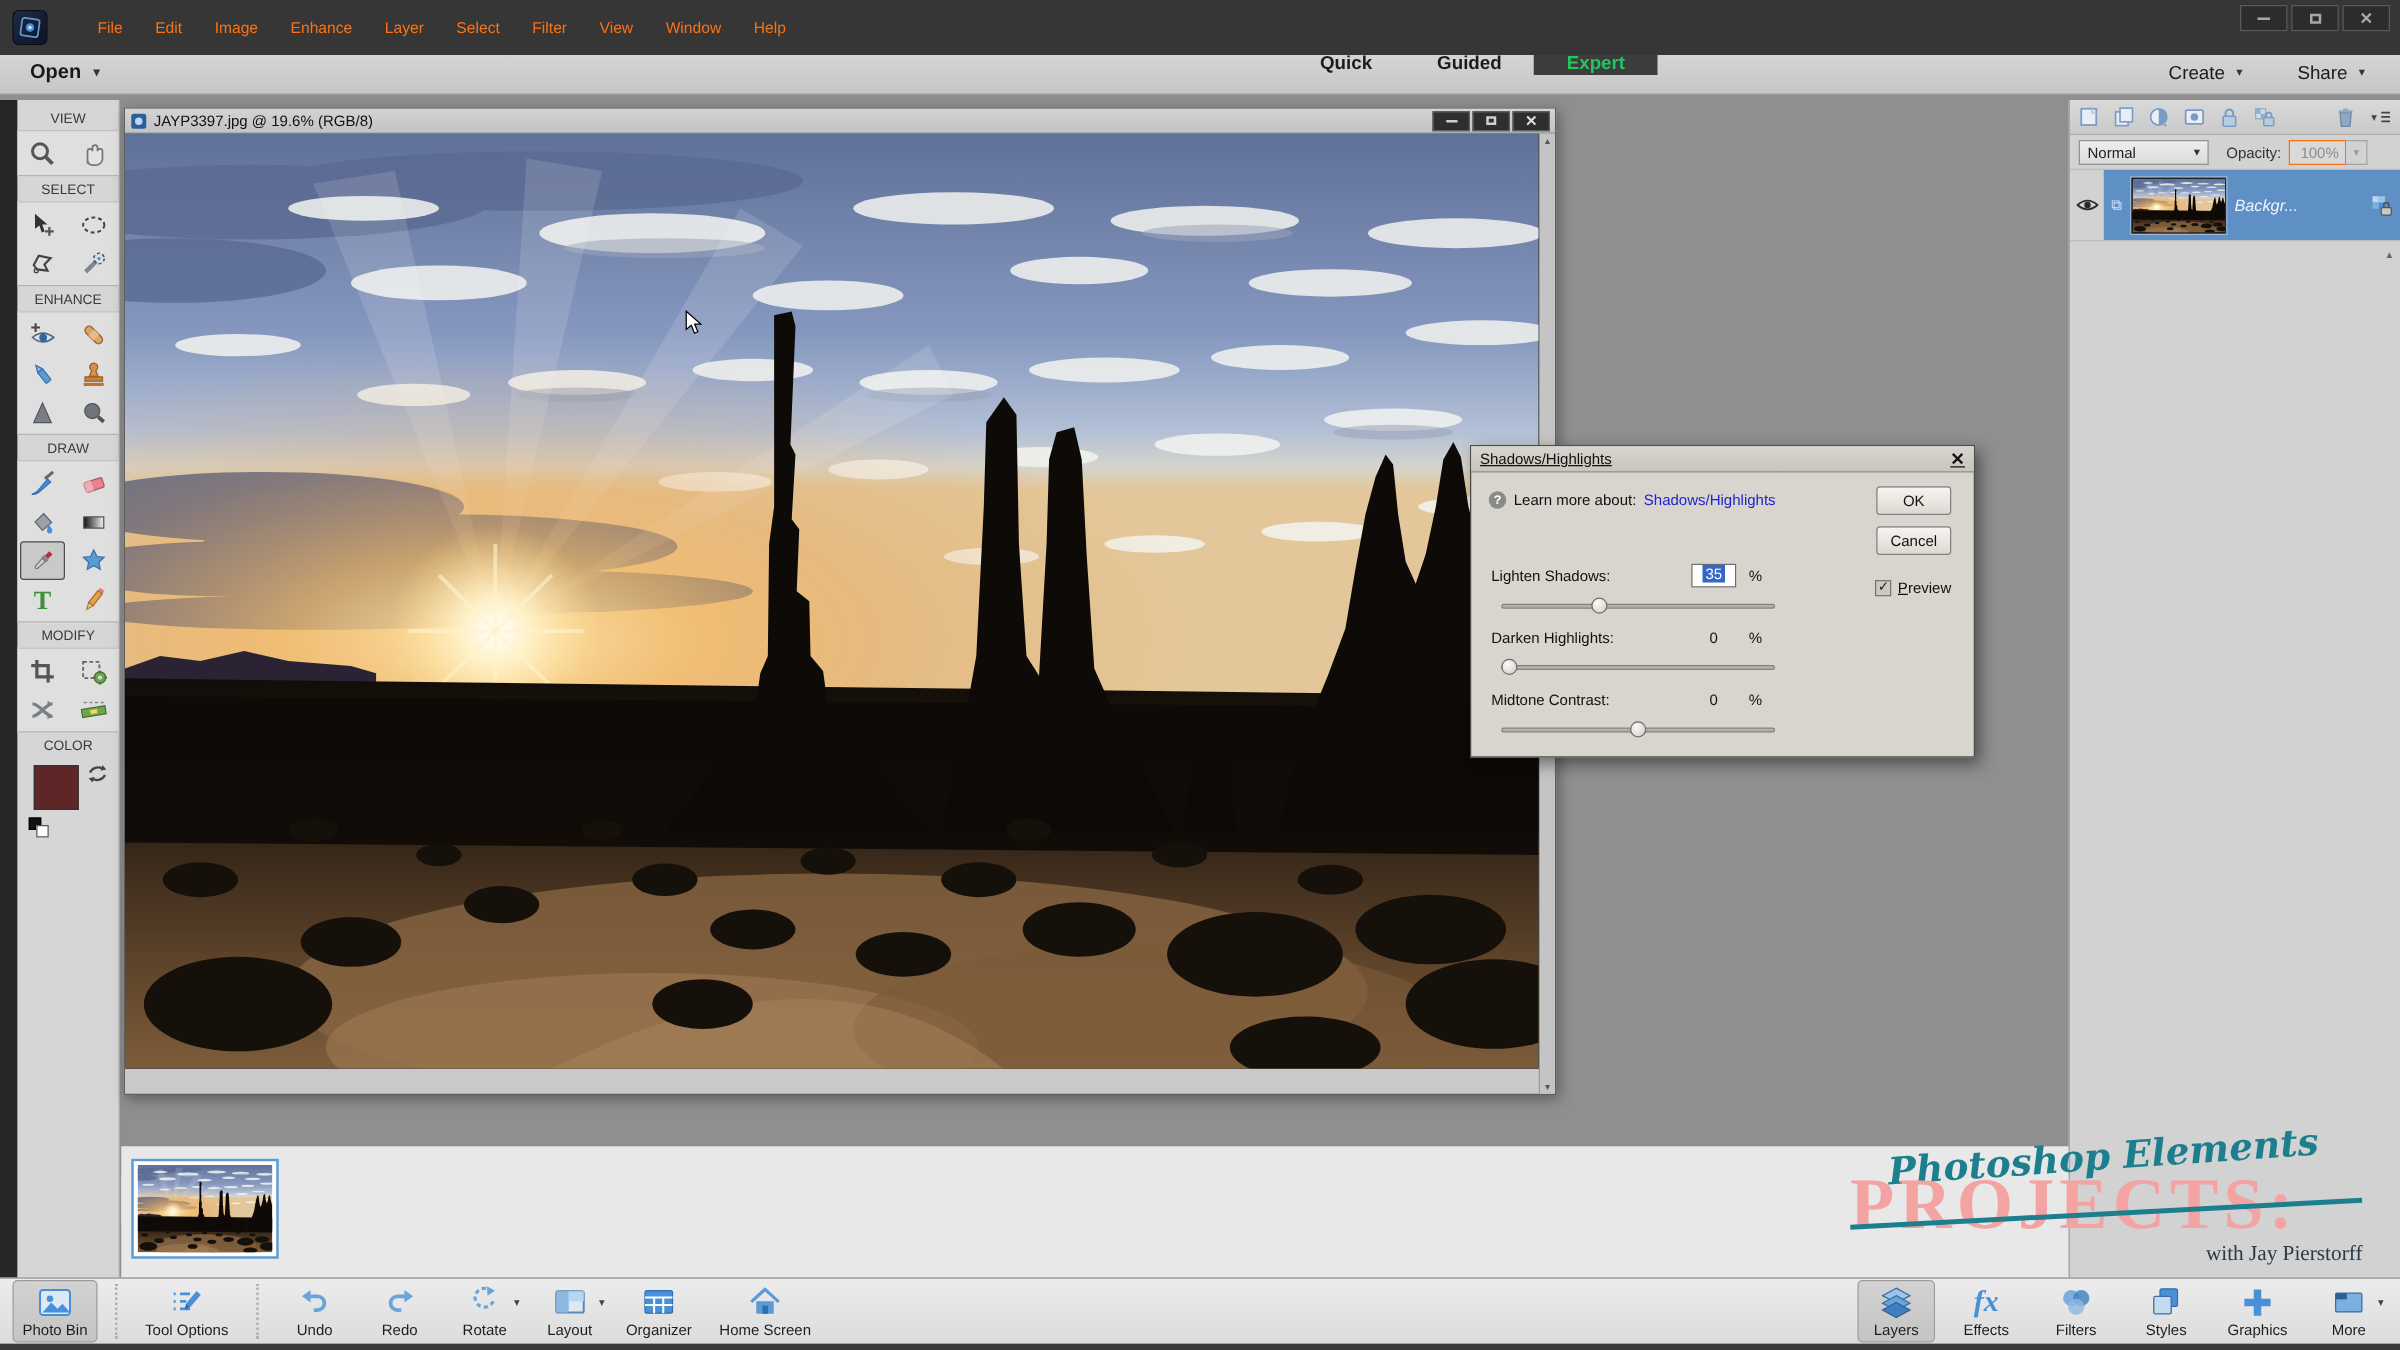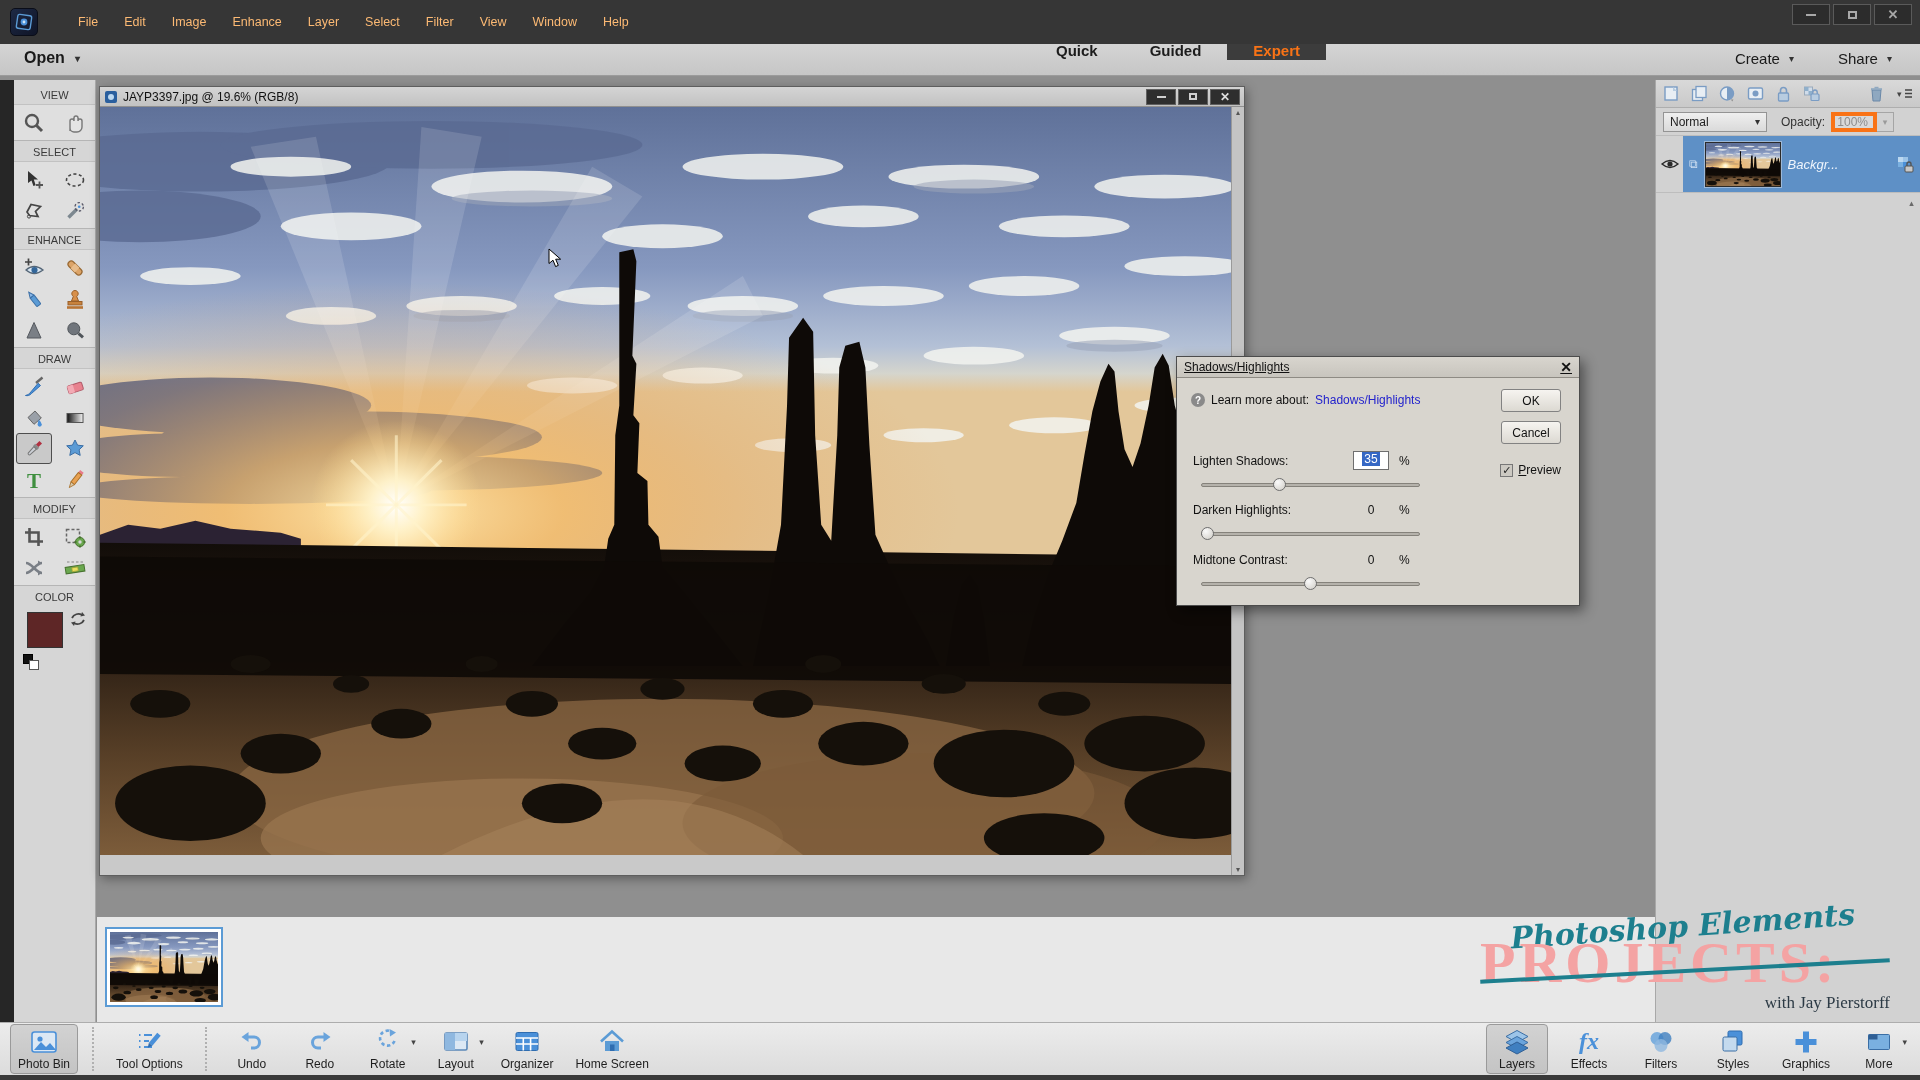--- a/index.html
+++ b/index.html
@@ -2,34 +2,34 @@
 <html><head>
 <meta charset="utf-8">
 <style>
   * { margin:0; padding:0; box-sizing:border-box; }
   html,body { width:1920px; height:1080px; overflow:hidden; font-family:"Liberation Sans", sans-serif; background:#8f8f8f; position:relative; }
 
   
   #menu-bar { position:absolute; left:0; top:0; width:1920px; height:44px; background:#363636; display:flex; align-items:center; z-index:50; }
   #app-logo { width:28px; height:28px; margin:0 14px 0 10px; border-radius:5px; background:linear-gradient(135deg,#1e2a46,#0f1426); border:1px solid #0a0d18; display:flex; align-items:center; justify-content:center; }
   #menu-items { display:flex; gap:26px; margin-left:26px; }
-  .menu-item { color:#fdba74; font-size:12.5px; cursor:default; }
+  .menu-item { color:#f97316; font-size:12.5px; cursor:default; }
   #win-controls { margin-left:auto; margin-right:8px; display:flex; gap:3px; align-self:flex-start; margin-top:4px; }
   .win-btn { width:38px; height:21px; background:#2c2c2c; border:1px solid #5a5a5a; display:flex; align-items:center; justify-content:center; }
   .win-btn .bar { width:10px; height:2px; background:#a8a8a8; }
   .win-btn .box { width:9px; height:8px; border:2px solid #a8a8a8; }
   .win-btn .x { color:#a8a8a8; font-size:13px; font-weight:bold; line-height:1; }
 
   
   #mode-bar { position:absolute; left:0; top:40px; width:1920px; height:36px; background:linear-gradient(#d6d6d6,#c6c6c6); border-bottom:1px solid #9b9b9b; z-index:49; }
   #open-btn { position:absolute; left:24px; top:0; height:36px; display:flex; align-items:center; gap:10px; font-size:16px; font-weight:bold; color:#1a1a1a; }
   #open-btn .arrow, .dd-arrow { font-size:10px; color:#333; }
   #mode-tabs { position:absolute; left:1030px; top:0; height:36px; display:flex; }
   .mode-tab { height:20px; display:flex; align-items:center; padding:0 26px; font-size:15px; font-weight:bold; color:#1c1c1c; }
-  .mode-tab.active { background:#3c3c3c; color:#f97316; }
+  .mode-tab.active { background:#3c3c3c; color:#22c55e; }
   #create-share { position:absolute; right:28px; top:0; height:36px; display:flex; gap:44px; align-items:center; }
   .cs-btn { display:flex; align-items:center; gap:9px; font-size:15px; font-weight:normal; color:#1a1a1a; }
 
   
   #left-strip { position:absolute; left:0; top:80px; width:14px; height:942px; background:#262626; }
   #tool-panel { position:absolute; left:14px; top:80px; width:82px; height:942px; background:#d6d6d6; border-right:1px solid #a9a9a9; padding-top:4px; }
   .tool-section-label { text-align:center; font-size:11px; color:#3a3a3a; padding:5px 0 3px 0; }
   .tool-grid { display:grid; grid-template-columns:1fr 1fr; justify-items:center; background:#dfdfdf; border-top:1px solid #c2c2c2; border-bottom:1px solid #b5b5b5; padding:2px 0; }
   .tool-btn { width:36px; height:31px; display:flex; align-items:center; justify-content:center; border:1px solid transparent; border-radius:3px; }
   .tool-btn.selected { background:#c9c9c9; border:1px solid #4e4e4e; }
@@ -100,21 +100,21 @@
 
   
   #right-panel { position:absolute; left:1655px; top:80px; width:265px; height:942px; background:#d2d2d2; border-left:1px solid #a8a8a8; }
   #layers-toolbar { height:28px; background:linear-gradient(#d9d9d9,#c9c9c9); border-bottom:1px solid #aeaeae; display:flex; align-items:center; padding:0 6px; gap:9px; }
   #layers-toolbar .lt-icon { width:19px; height:19px; display:flex; align-items:center; justify-content:center; }
   #layers-toolbar .spacer { flex:1; }
   #blend-row { height:28px; display:flex; align-items:center; padding:0 7px; border-bottom:1px solid #bdbdbd; }
   #blend-select { width:104px; height:20px; background:linear-gradient(#efefef,#dadada); border:1px solid #949494; font-size:12px; color:#222; display:flex; align-items:center; padding:0 6px; }
   #blend-select .dd-arrow { margin-left:auto; }
   #opacity-label { font-size:12px; color:#333; margin-left:14px; }
-  #opacity-box { width:46px; height:20px; margin-left:6px; background:#d9d9d9; border:4px solid #f97316; font-size:12px; color:#8d8d8d; display:flex; align-items:center; justify-content:flex-end; padding:0 5px; }
+  #opacity-box { width:46px; height:20px; margin-left:6px; background:#d9d9d9; border:1px solid #f97316; font-size:12px; color:#8d8d8d; display:flex; align-items:center; justify-content:flex-end; padding:0 5px; }
   #opacity-dd { width:17px; height:20px; background:#d2d2d2; border:1px solid #a5a5a5; border-left:none; display:flex; align-items:center; justify-content:center; color:#9a9a9a; font-size:9px; }
   #layer-row { height:57px; display:flex; align-items:stretch; border-bottom:1px solid #bdbdbd; }
   #eye-col { width:27px; display:flex; align-items:center; justify-content:center; background:#d2d2d2; }
   #layer-sel { flex:1; background:#5e90c6; display:flex; align-items:center; padding:0 6px; gap:7px; }
   #chain-icon { color:#cfe0f2; font-size:12px; }
   #layer-thumb { width:76px; height:45px; background:#000; border:1px solid #2a2a2a; outline:1px solid #9cb8d8; }
   #layer-thumb svg { display:block; width:100%; height:100%; }
   #layer-name { font-size:13px; font-style:italic; color:#eef4fc; flex:1; overflow:hidden; white-space:nowrap; }
   #panel-scroll { position:absolute; right:2px; top:118px; width:13px; height:16px; display:flex; justify-content:center; color:#6a6a6a; font-size:9px; }
 

